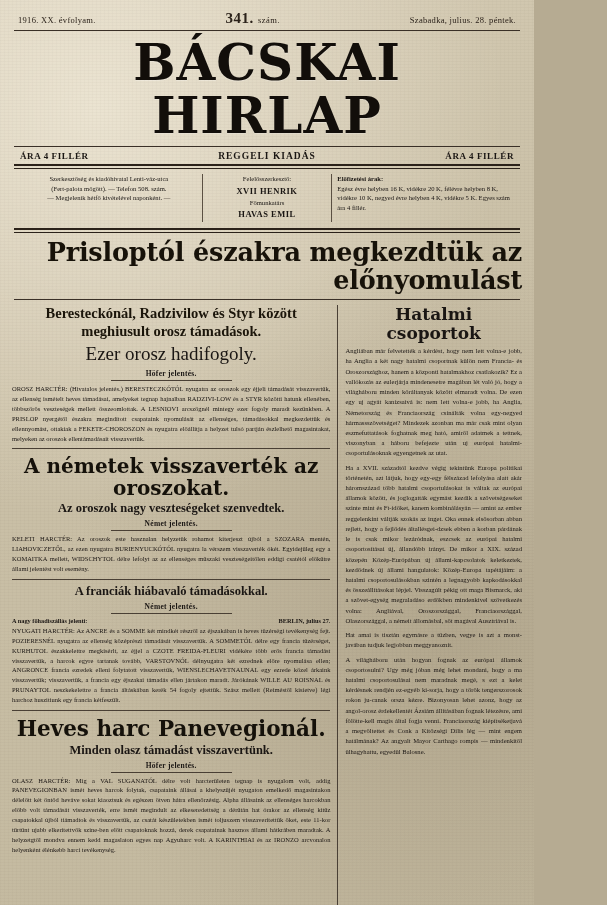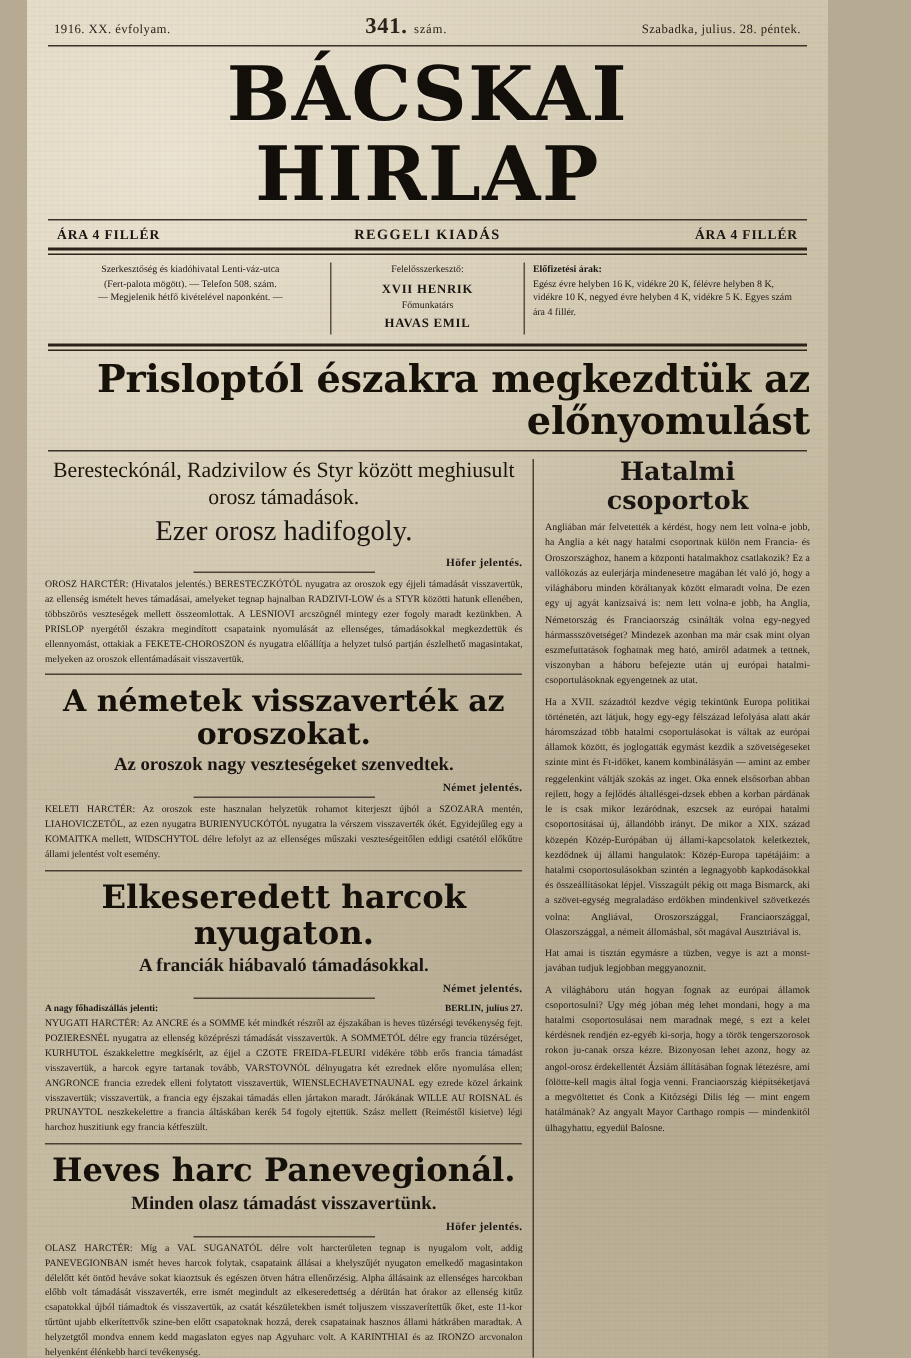--- a/index.html
+++ b/index.html
@@ -19,21 +19,20 @@
     width: 534px;
     height: 905px;
     background: #cfc5ad;
     background-image:
       radial-gradient(circle at 18% 12%, rgba(255,250,235,0.55), rgba(255,250,235,0) 45%),
       radial-gradient(circle at 85% 70%, rgba(120,104,78,0.25), rgba(120,104,78,0) 50%),
       linear-gradient(160deg, #d6ccb4 0%, #cbc0a6 40%, #c3b89d 100%);
     box-sizing: border-box;
     padding: 10px 12px 6px 12px;
     filter: saturate(0.95);
-    margin-left: 18px;
   }
   .grain {
     position: absolute;
     inset: 0;
     pointer-events: none;
     background-image:
       repeating-linear-gradient(0deg, rgba(90,78,58,0.045) 0px, rgba(90,78,58,0.045) 1px, rgba(255,255,255,0) 1px, rgba(255,255,255,0) 3px),
       repeating-linear-gradient(90deg, rgba(90,78,58,0.035) 0px, rgba(90,78,58,0.035) 1px, rgba(255,255,255,0) 1px, rgba(255,255,255,0) 4px);
     mix-blend-mode: multiply;
     opacity: 0.6;
@@ -143,34 +142,34 @@
   }
   .col-right {
     width: 36%;
     box-sizing: border-box;
     padding-left: 7px;
   }
 
   .deck {
     text-align: center;
     font-family: "Liberation Serif", serif;
-    font-weight: normal;
+    font-weight: bold;
     font-size: 14.5px;
     line-height: 1.22;
     margin: 0 0 3px 0;
     color: #1b1509;
   }
   .deck2 {
     text-align: center;
     font-weight: normal;
     font-size: 19px;
     margin: 2px 0 4px 0;
   }
   .src-line {
-    text-align: right;
+    text-align: center;
     font-size: 7.5px;
     font-weight: bold;
     letter-spacing: 0.3px;
     margin: 3px 0 2px 0;
   }
   .src-rule {
     width: 38%;
     margin: 2px auto 3px auto;
     border-top: 1px solid #4a4034;
   }
@@ -285,21 +284,20 @@
         <div class="sect-head">A németek visszaverték az oroszokat.</div>
         <div class="sect-sub">Az oroszok nagy veszteségeket szenvedtek.</div>
         <div class="src-line">Német jelentés.</div>
         <div class="src-rule"></div>
         <p class="body">KELETI HARCTÉR: Az oroszok este hasznalan helyzetük rohamot kiterjeszt újból a SZOZARA mentén, LIAHOVICZETŐL, az ezen nyugatra BURIENYUCKÓTÓL nyugatra la vérszem visszaverték ókét. Egyidejűleg egy a KOMAITKA mellett, WIDSCHYTOL délre lefolyt az az ellenséges műszaki veszteségeitőlen eddigi csatétól előkűtre állami jelentést volt esemény.</p>
       </div>
 
       <div class="hr-sect"></div>
 
       <div>
-        <div class="sect-head big2">Elkeseredett harcok nyugaton.</div>
         <div class="sect-sub">A franciák hiábavaló támadásokkal.</div>
         <div class="src-line">Német jelentés.</div>
         <div class="src-rule"></div>
         <div style="display:flex;justify-content:space-between;font-size:6.3px;font-weight:bold;margin-bottom:2px;">
           <span>A nagy főhadiszállás jelenti:</span>
           <span>BERLIN, julius 27.</span>
         </div>
         <p class="body">NYUGATI HARCTÉR: Az ANCRE és a SOMME két mindkét részről az éjszakában is heves tüzérségi tevékenység fejt. POZIERESNÉL nyugatra az ellenség középrészi támadását visszavertük. A SOMMETÓL délre egy francia tüzérséget, KURHUTOL északkelettre megkísérlt, az éjjel a CZOTE FREIDA-FLEURI vidékére több erős francia támadást visszavertük, a harcok egyre tartanak tovább, VARSTOVNÓL délnyugatra két ezrednek előre nyomulása ellen; ANGRONCE francia ezredek elleni folytatott visszavertük, WIENSLECHAVETNAUNAL egy ezrede közel árkaink visszavertük; visszavertük, a francia egy éjszakai támadás ellen jártakon maradt. Járókának WILLE AU ROISNAL és PRUNAYTOL neszkekelettre a francia áltáskában kerék 54 fogoly ejtettük. Szász mellett (Reiméstől kisietve) légi harchoz huszitiunk egy francia kétfeszült.</p>
       </div>
 

